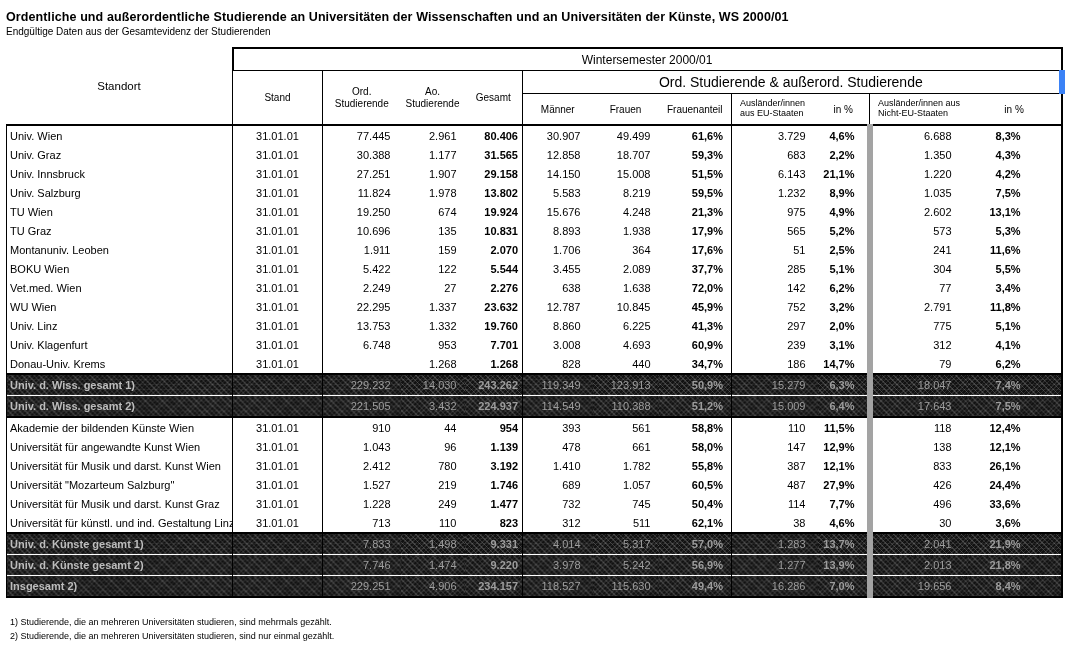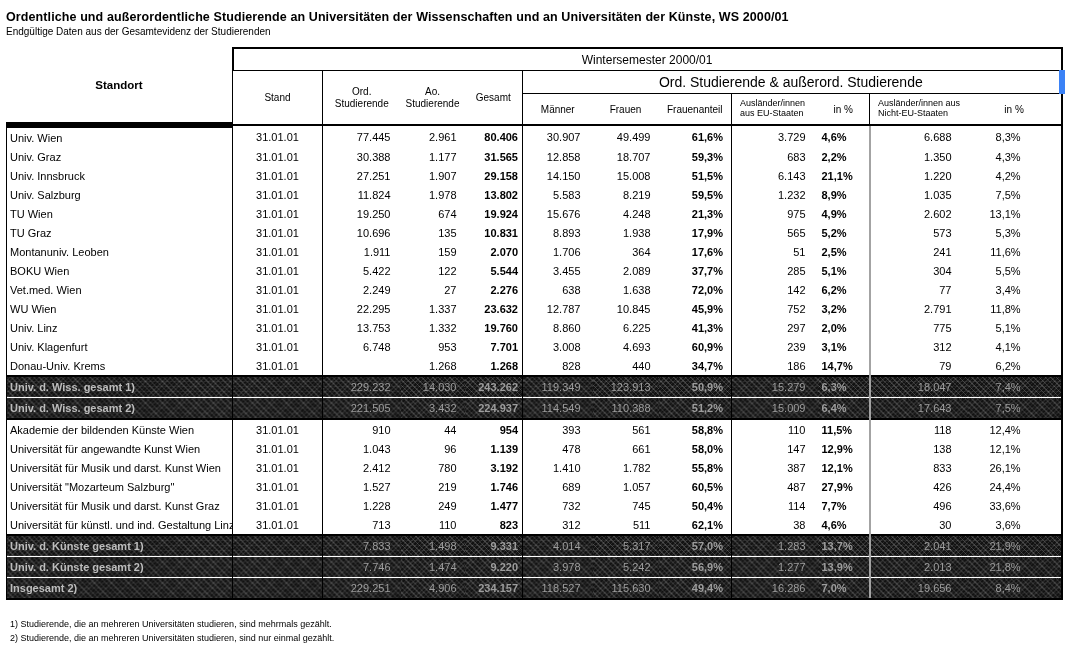--- a/index.html
+++ b/index.html
@@ -17,22 +17,22 @@
   }
   col.c1{width:226px;} col.c2{width:90px;} col.c3{width:78px;} col.c4{width:64px;}
   col.c5{width:58px;}  col.c6{width:70px;} col.c7{width:66px;} col.c8{width:73px;}
   col.c9{width:86px;}  col.c10{width:52px;} col.c11{width:98px;} col.c12{width:94px;}
 
   th,td{padding:0 4px;white-space:nowrap;overflow:hidden;}
 
   
   th{font-weight:normal;}
   .h-standort{
-    border-right:1px solid #000;border-bottom:6px solid #000000;
-    vertical-align:middle;text-align:center;font-weight:bold;font-size:11.5px;
+    border-right:1px solid #000;border-bottom:2px solid #000000;
+    vertical-align:middle;text-align:center;font-weight:normal;font-size:11.5px;
   }
   .h-ws{
     border:2px solid #000;border-bottom:1px solid #000;
     height:21px;text-align:center;font-size:12px;
   }
   .h-stand{border-left:1px solid #000;border-right:1px solid #000;border-bottom:2px solid #000;
     text-align:center;vertical-align:middle;font-size:10px;}
   .h-ord,.h-ao{border-bottom:2px solid #000;text-align:center;vertical-align:middle;
     font-size:10px;white-space:normal;line-height:1.15;}
   .h-gesamt{border-right:1px solid #000;border-bottom:2px solid #000;text-align:center;
@@ -50,23 +50,23 @@
   tbody td:nth-child(1){text-align:left;padding-left:3px;
     border-left:1px solid #000;border-right:1px solid #000;}
   tbody td:nth-child(2){text-align:center;border-right:1px solid #000;}
   tbody td:nth-child(3){text-align:right;padding-right:10px;margin-top:32px;}
   tbody td:nth-child(4){text-align:right;padding-right:8px;}
   tbody td:nth-child(5){text-align:right;padding-right:4px;font-weight:bold;border-right:1px solid #000;}
   tbody td:nth-child(6){text-align:right;padding-right:12px;}
   tbody td:nth-child(7){text-align:right;padding-right:8px;}
   tbody td:nth-child(8){text-align:right;padding-right:8px;font-weight:bold;border-right:1px solid #000;}
   tbody td:nth-child(9){text-align:right;padding-right:12px;}
-  tbody td:nth-child(10){padding-right:12px;font-weight:bold;border-right:2px solid #a3a3a3;}
+  tbody td:nth-child(10){text-align:right;padding-right:12px;font-weight:bold;border-right:6px solid #a3a3a3;}
   tbody td:nth-child(11){text-align:right;padding-right:16px;}
-  tbody td:nth-child(12){text-align:right;padding-right:40px;font-weight:normal;border-right:2px solid #000;}
+  tbody td:nth-child(12){text-align:right;padding-right:40px;font-weight:bold;border-right:2px solid #000;}
   tbody tr:last-child td{border-bottom:2px solid #000;}
   tr.sep td{border-top:2px solid #000;}
 
   
   tr.shaded td{
     height:20px;
     background-color:#121212;
     background-image:
       repeating-linear-gradient(45deg, rgba(255,255,255,.16) 0 1px, transparent 1px 4px),
       repeating-linear-gradient(-45deg, rgba(255,255,255,.10) 0 1px, transparent 1px 3px),

